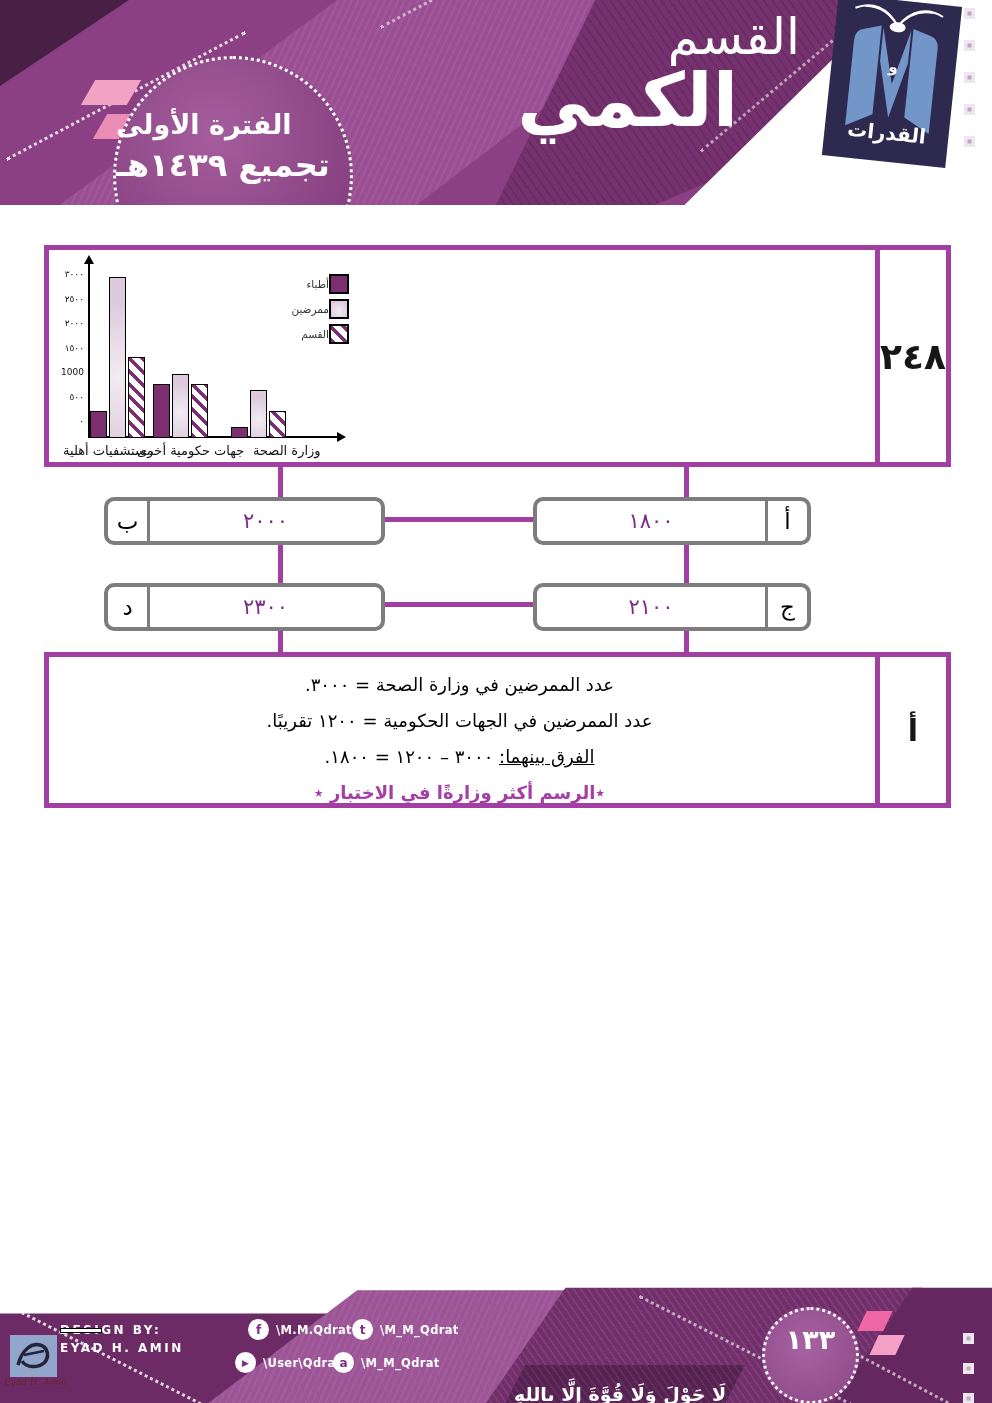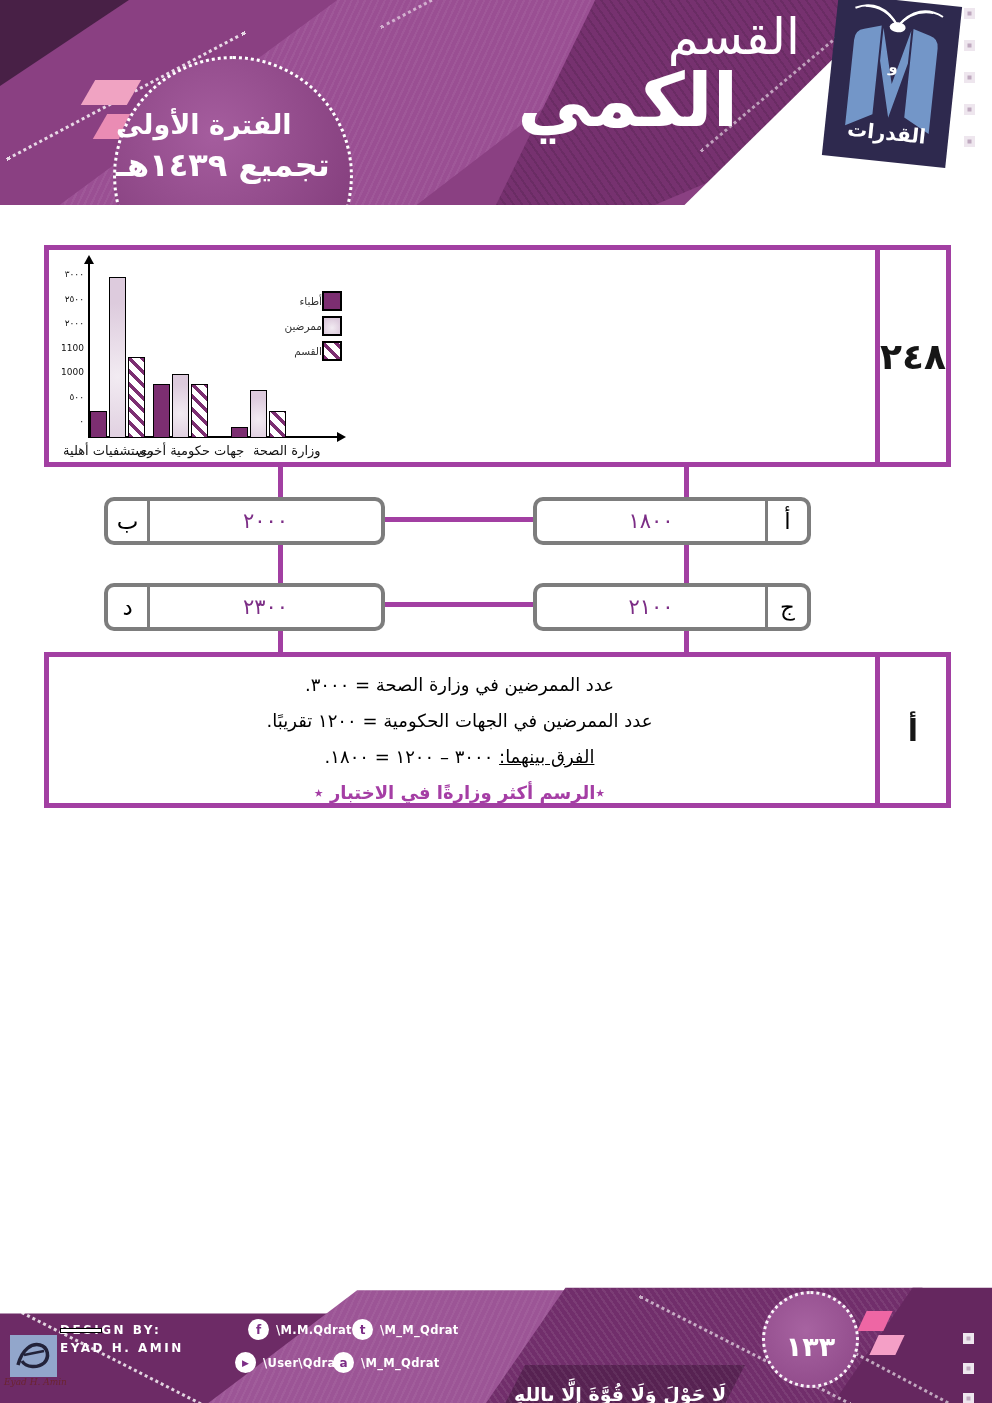--- a/index.html
+++ b/index.html
@@ -46,21 +46,21 @@
   .ay-arrow { position:absolute; left:27px; top:-5px; width:0; height:0; border-left:5px solid transparent; border-right:5px solid transparent; border-bottom:9px solid #000; }
   .axis-x { position:absolute; left:31px; top:176px; width:250px; height:2px; background:#000; }
   .ax-arrow { position:absolute; left:280px; top:172px; width:0; height:0; border-top:5px solid transparent; border-bottom:5px solid transparent; border-left:9px solid #000; }
   .tick { position:absolute; left:0; width:27px; text-align:right; font-size:9px; color:#111; }
   .bar { position:absolute; bottom:24px; width:17px; border:1.5px solid #000; }
   .b-solid { background:#7c2e71; }
   .b-light { background:radial-gradient(circle at 50% 62%, #f2ebf2 0%, #ddcbdd 75%); }
   .b-hatch { background:repeating-linear-gradient(45deg, #7c2e71 0 3.5px, #ffffff 3.5px 9px); }
   .xlab { position:absolute; top:183px; font-size:13px; color:#111; direction:rtl; white-space:nowrap; }
   .xl1 { left:6px; } .xl2 { left:80px; } .xl3 { left:196px; }
-  .legend { position:absolute; left:189px; top:14px; width:96px;margin-top:17px; }
+  .legend { position:absolute; left:196px; top:14px; width:96px; }
   .lrow { display:flex; align-items:center; justify-content:flex-end; margin-bottom:5px; }
   .lrow .llab { font-size:10.5px; color:#333; margin-left:9px; direction:rtl; }
   .lsq { width:20px; height:20px; border:2px solid #000; flex:0 0 auto; }
 
   
   .vline, .hline { position:absolute; background:#a23fa2; z-index:1; }
   .vl1 { left:278px; top:465px; width:5px; height:190px; }
   .vl2 { left:684px; top:465px; width:5px; height:190px; }
   .hl1 { left:383px; top:517px; width:153px; height:5px; }
   .hl2 { left:383px; top:602px; width:153px; height:5px; }
@@ -89,23 +89,23 @@
   .f-light:after { content:""; position:absolute; inset:0; background:repeating-linear-gradient(115deg, rgba(255,255,255,.05) 0 2px, transparent 2px 6px); }
   .f-striped { clip-path:polygon(57% 10%, 93% 10%, 85% 100%, 49% 100%); background:#712e6b; }
   .f-striped:after { content:""; position:absolute; inset:0; background:repeating-linear-gradient(55deg, rgba(255,255,255,.07) 0 2px, transparent 2px 6px); }
   .f-right { clip-path:polygon(92% 10%, 100% 10%, 100% 100%, 84% 100%); background:#65275f; }
   .f-left { clip-path:polygon(0 30%, 36.5% 30%, 21.5% 100%, 0 100%); background:#6d2b66; }
   .f-plate { position:absolute; left:495px; top:42px; width:250px; height:58px; background:#572252;
     clip-path:polygon(12% 0, 100% 0, 88% 100%, 0 100%);
     display:flex; align-items:center; justify-content:center;margin-top:48px; }
   .f-plate:after { content:""; position:absolute; inset:0; background:repeating-linear-gradient(55deg, rgba(255,255,255,.06) 0 2px, transparent 2px 6px); }
   .f-plate span { color:#fff; font-size:19px; font-weight:bold; direction:rtl; position:relative; z-index:1; }
-  .f-badge { position:absolute; left:762px; top:16px; width:97px; height:97px; border-radius:50%;
+  .f-badge { position:absolute; left:762px; top:32px; width:97px; height:97px; border-radius:50%;
     border:3px dotted rgba(255,255,255,.95); background:radial-gradient(circle at 45% 40%, #a763a1, #8c4686);
-    display:flex; align-items:center; justify-content:center; }
+    display:flex; align-items:flex-start; justify-content:center; }
   .f-badge span { color:#fff; font-size:27px; font-weight:bold; margin-top:14px; }
   .fp { position:absolute; transform:skewX(-25deg); }
   .fp1 { left:862px; top:36px; width:26px; height:20px; background:#ee66a4; }
   .fp2 { left:874px; top:60px; width:26px; height:20px; background:#f49fc6; }
   .social { position:absolute; display:flex; align-items:center; }
   .social .ic { width:21px; height:21px; border-radius:50%; background:#fff; color:#7c2d86;
     display:flex; align-items:center; justify-content:center; font-size:12px; font-weight:bold; }
   .social .hd { margin-left:7px; color:#fff; font-size:11.5px; font-weight:bold; letter-spacing:.3px; }
   .so1 { left:248px; top:44px; } .so2 { left:352px; top:44px; }
   .so3 { left:235px; top:77px; } .so4 { left:333px; top:77px; }
@@ -174,21 +174,21 @@
 
     <div class="chart">
       <div class="axis-y"></div>
       <div class="ay-arrow"></div>
       <div class="axis-x"></div>
       <div class="ax-arrow"></div>
       <div>
           <span class="tick" style="top: 9px;">٣٠٠٠</span>
           <span class="tick" style="top: 33.5px;">٢٥٠٠</span>
           <span class="tick" style="top: 58px;">٢٠٠٠</span>
-          <span class="tick" style="top: 82.5px;">1100</span>
+          <span class="tick" style="top: 82.5px;">١٥٠٠</span>
           <span class="tick" style="top: 107px;">1000</span>
           <span class="tick" style="top: 131.5px;">٥٠٠</span>
           <span class="tick" style="top: 156px;">٠</span>
         </div>
       <div>
           <div class="bar b-solid" title="أطباء: 500" style="left: 33px; height: 27px;"></div>
           <div class="bar b-solid" title="أطباء: 1000" style="left: 96px; height: 54px;"></div>
           <div class="bar b-solid" title="أطباء: 200" style="left: 174px; height: 11px;"></div>
           <div class="bar b-light" title="ممرضين: 3000" style="left: 52px; height: 161px;"></div>
           <div class="bar b-light" title="ممرضين: 1200" style="left: 115px; height: 64px;"></div>

